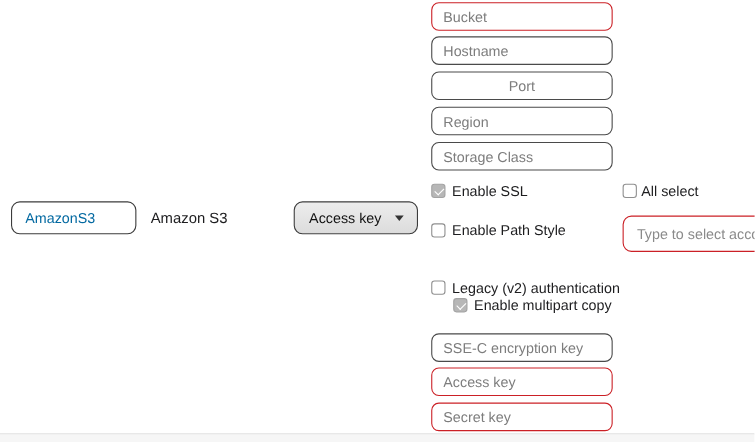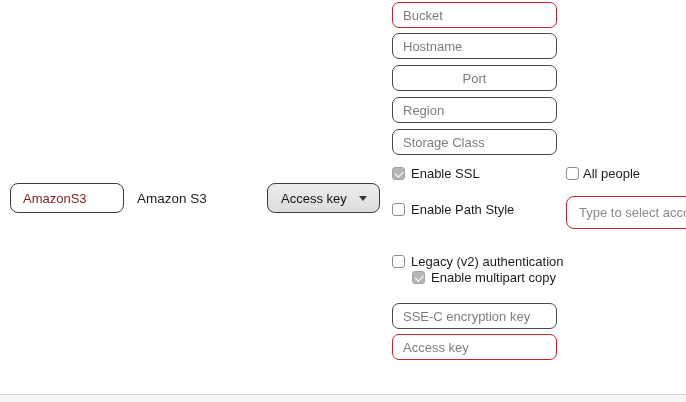--- a/index.html
+++ b/index.html
@@ -39,21 +39,21 @@
   .nickname {
     position: absolute;
     left: 10px; top: 183px;
     box-sizing: border-box;
     width: 114px; height: 30px;
     border: 1.5px solid #3c3c3c;
     border-radius: 8px;
     background: #ffffff;
     font-family: inherit;
     font-size: 13px;
-    color: #7f1d1d;
+    color: #0369a1;
     padding: 0 12px;
     outline: none;
   }
 
   .service-label {
     position: absolute;
     left: 137px; top: 183px; height: 30px;
     display: flex; align-items: center;
     font-size: 13.5px;
     color: #1d1d1f;
@@ -180,23 +180,24 @@
     <span class="cb"></span>
     <span class="cblabel">Legacy (v2) authentication</span>
   </div>
   <div class="cbrow" style="left:392px; top:269px;padding-left:20px;">
     <span class="cb checked"></span>
     <span class="cblabel">Enable multipart copy</span>
   </div>
 
   <input class="field" type="text" style="left: 392px; top: 303px;" placeholder="SSE-C encryption key">
   <input class="field error" type="text" style="left: 392px; top: 334px;" placeholder="Access key">
+  <input class="field error" type="password" style="left: 392px; top: 366px;" placeholder="Secret key">
 
   <div class="cbrow tight" style="left:566px; top:165px;">
     <span class="cb"></span>
-    <span class="cblabel">All people</span>
+    <span class="cblabel">All select</span>
   </div>
   <input class="account-input" type="text" placeholder="Type to select acco" style="">
 
   <div class="divider"></div>
   <div class="footer-strip"></div>
 
 </div>
 
 </body></html>

